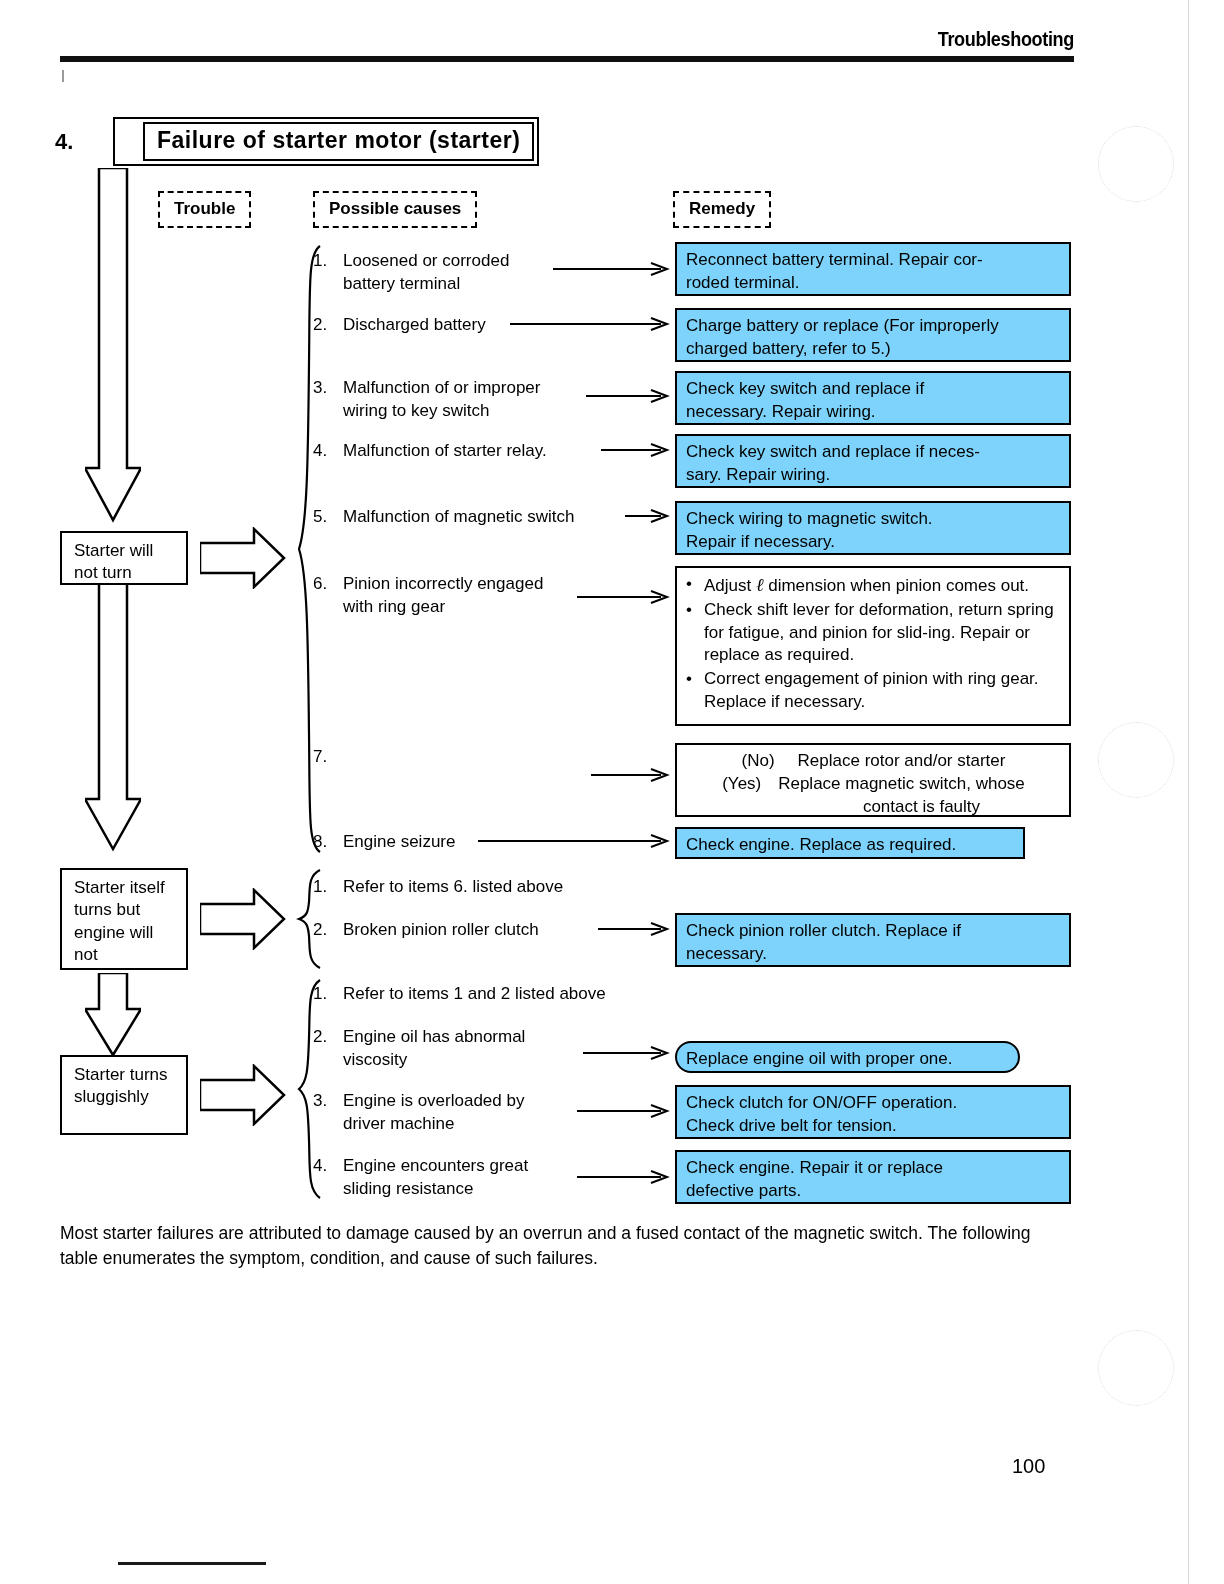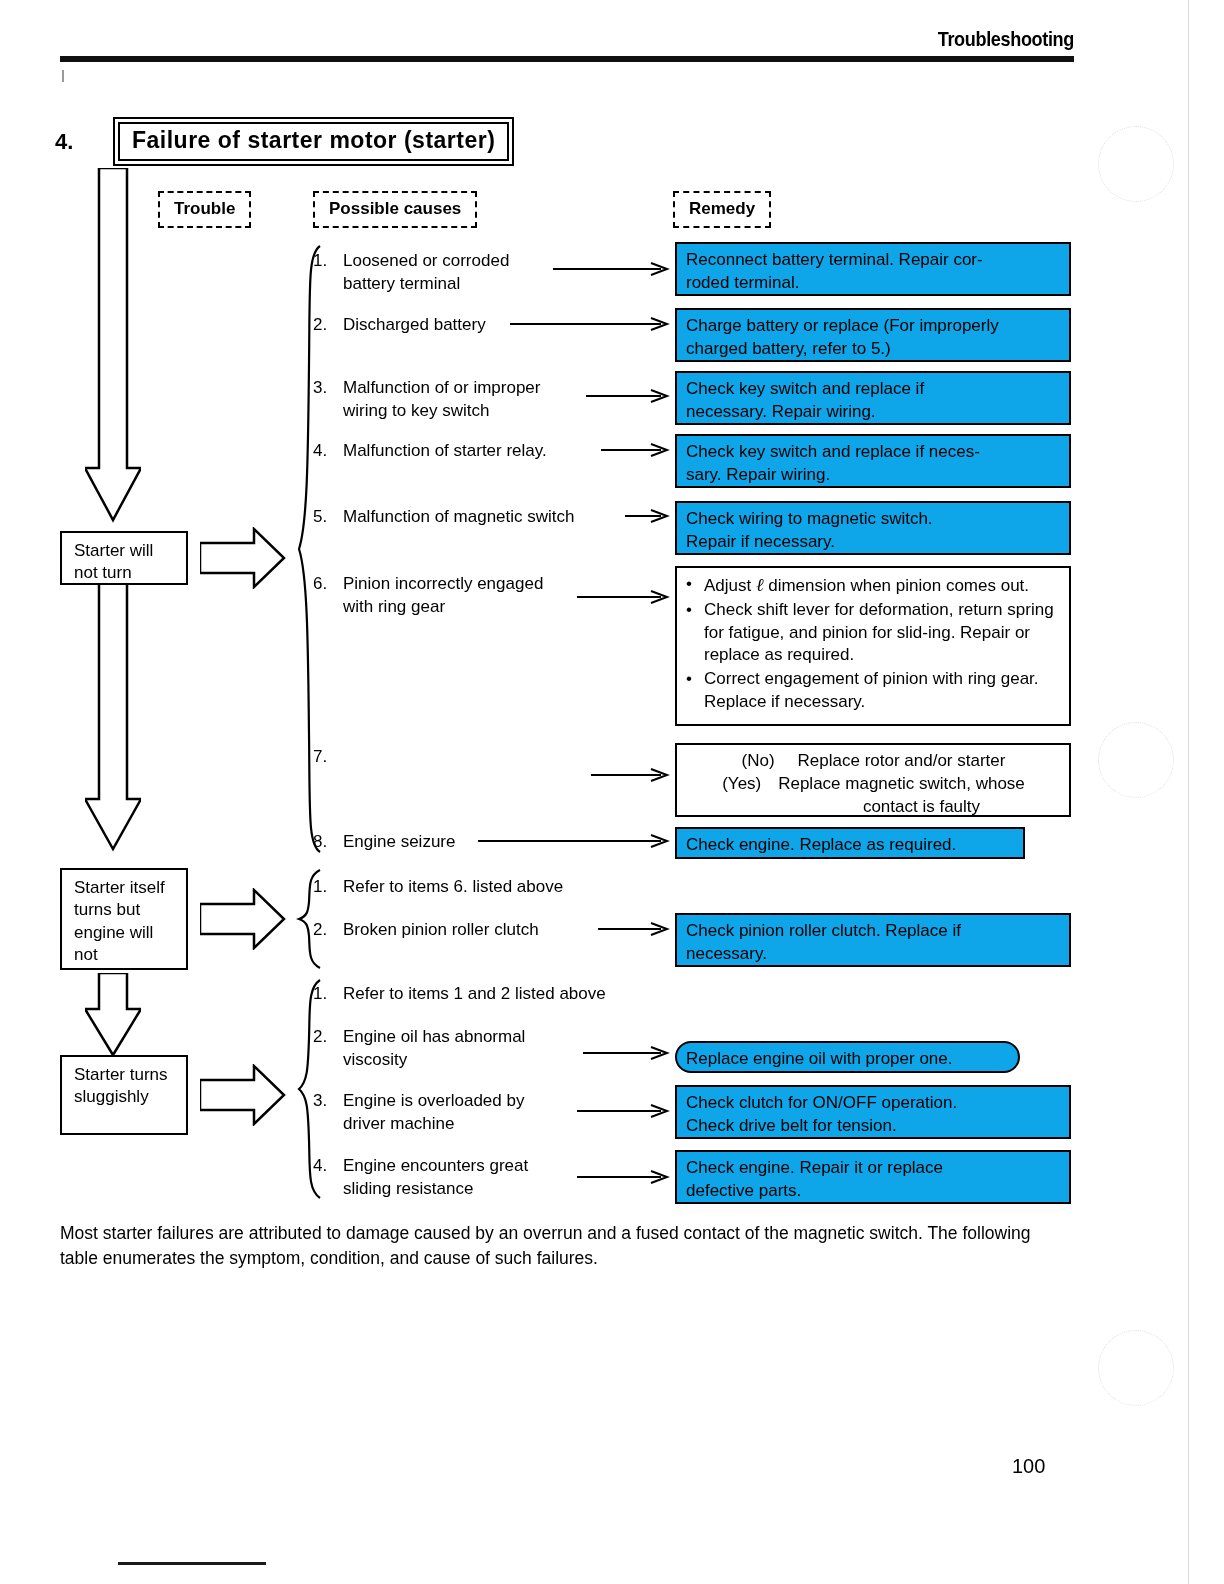--- a/index.html
+++ b/index.html
@@ -95,20 +95,21 @@
     border: 2px solid #000;
     padding: 3px;
   }
   .section-title-inner {
     border: 2px solid #000;
     padding: 3px 12px 5px 12px;
     font-size: 23px;
     font-weight: bold;
     letter-spacing: 0.5px;
     white-space: nowrap;
+    margin-left: 25px;
   }
 
   
   .legend-chip {
     position: absolute;
     border: 2px dashed #000;
     font-weight: bold;
     font-size: 17px;
     padding: 6px 14px 7px 14px;
     white-space: nowrap;
@@ -153,21 +154,21 @@
   .cause-num {
     width: 30px;
     flex: none;
   }
   .cause-text { white-space: pre-line; }
 
   
   .remedy-box {
     position: absolute;
     border: 2px solid #000;
-    background: #0ea5e9;
+    background: #7dd3fc;
     font-size: 17px;
     line-height: 1.34;
     padding: 5px 8px 6px 9px;
     box-sizing: border-box;
     white-space: pre-line;
   }
   .remedy-bullets {
     position: absolute;
     border: 2px solid #000;
     background: #fff;

